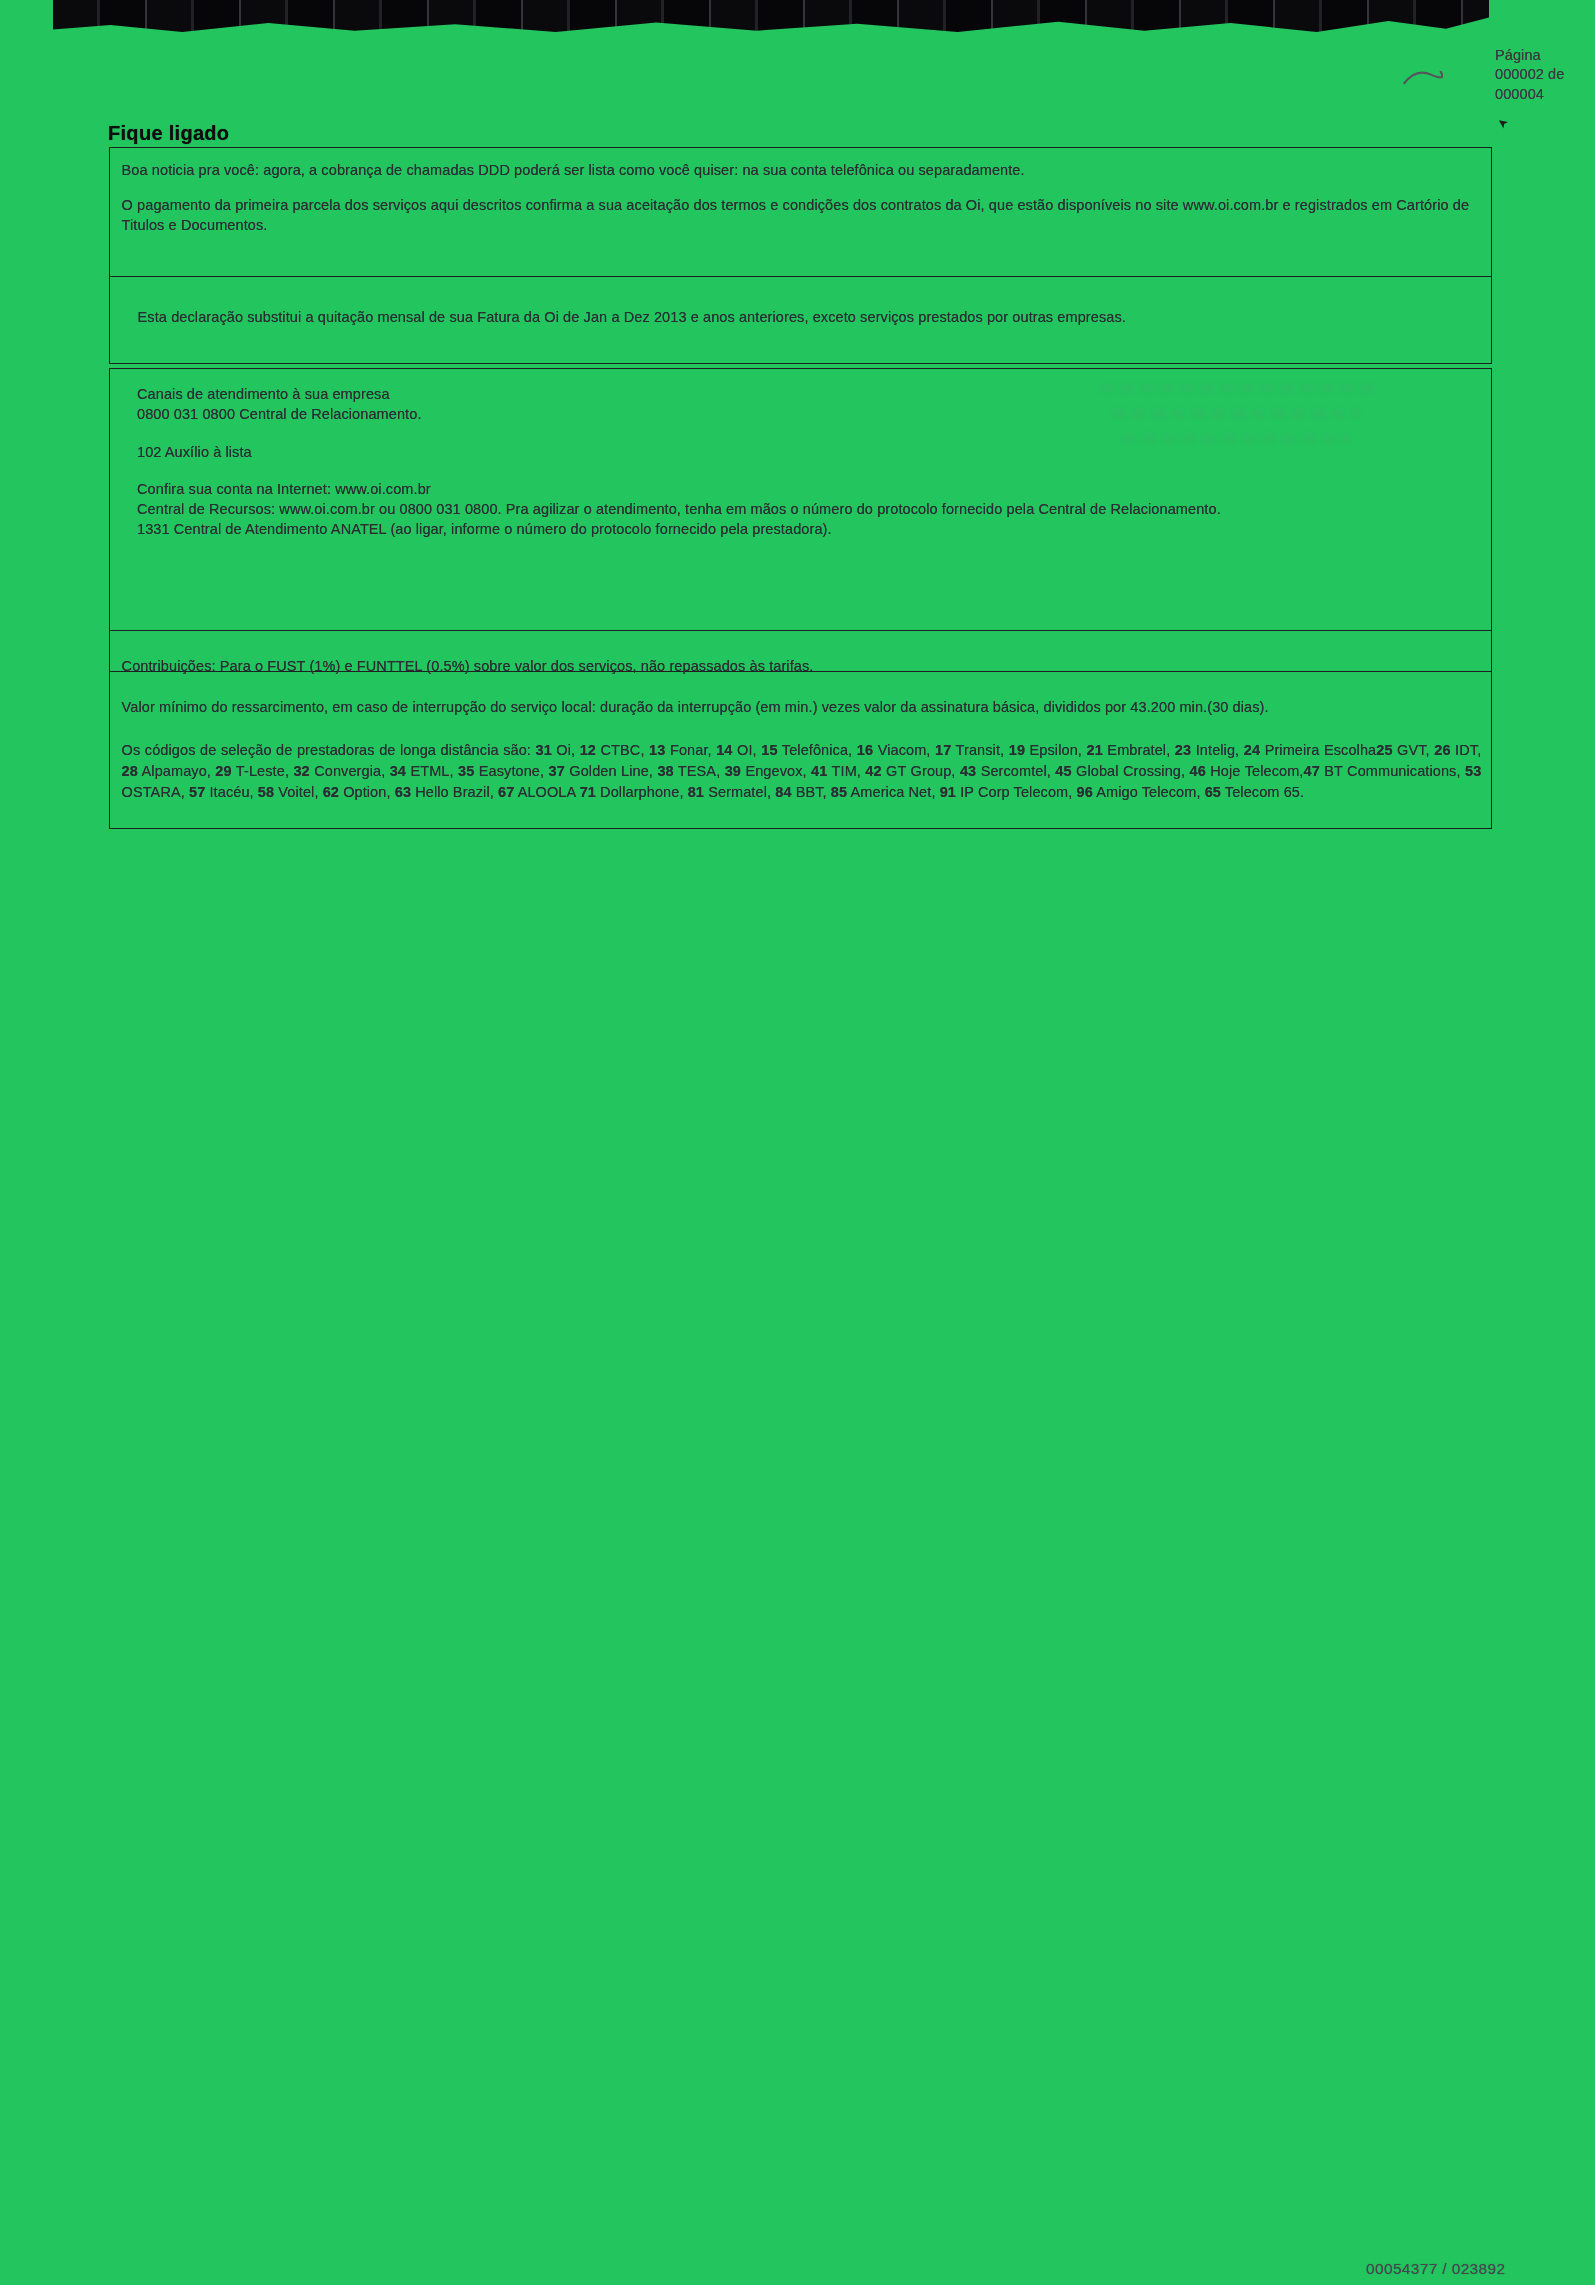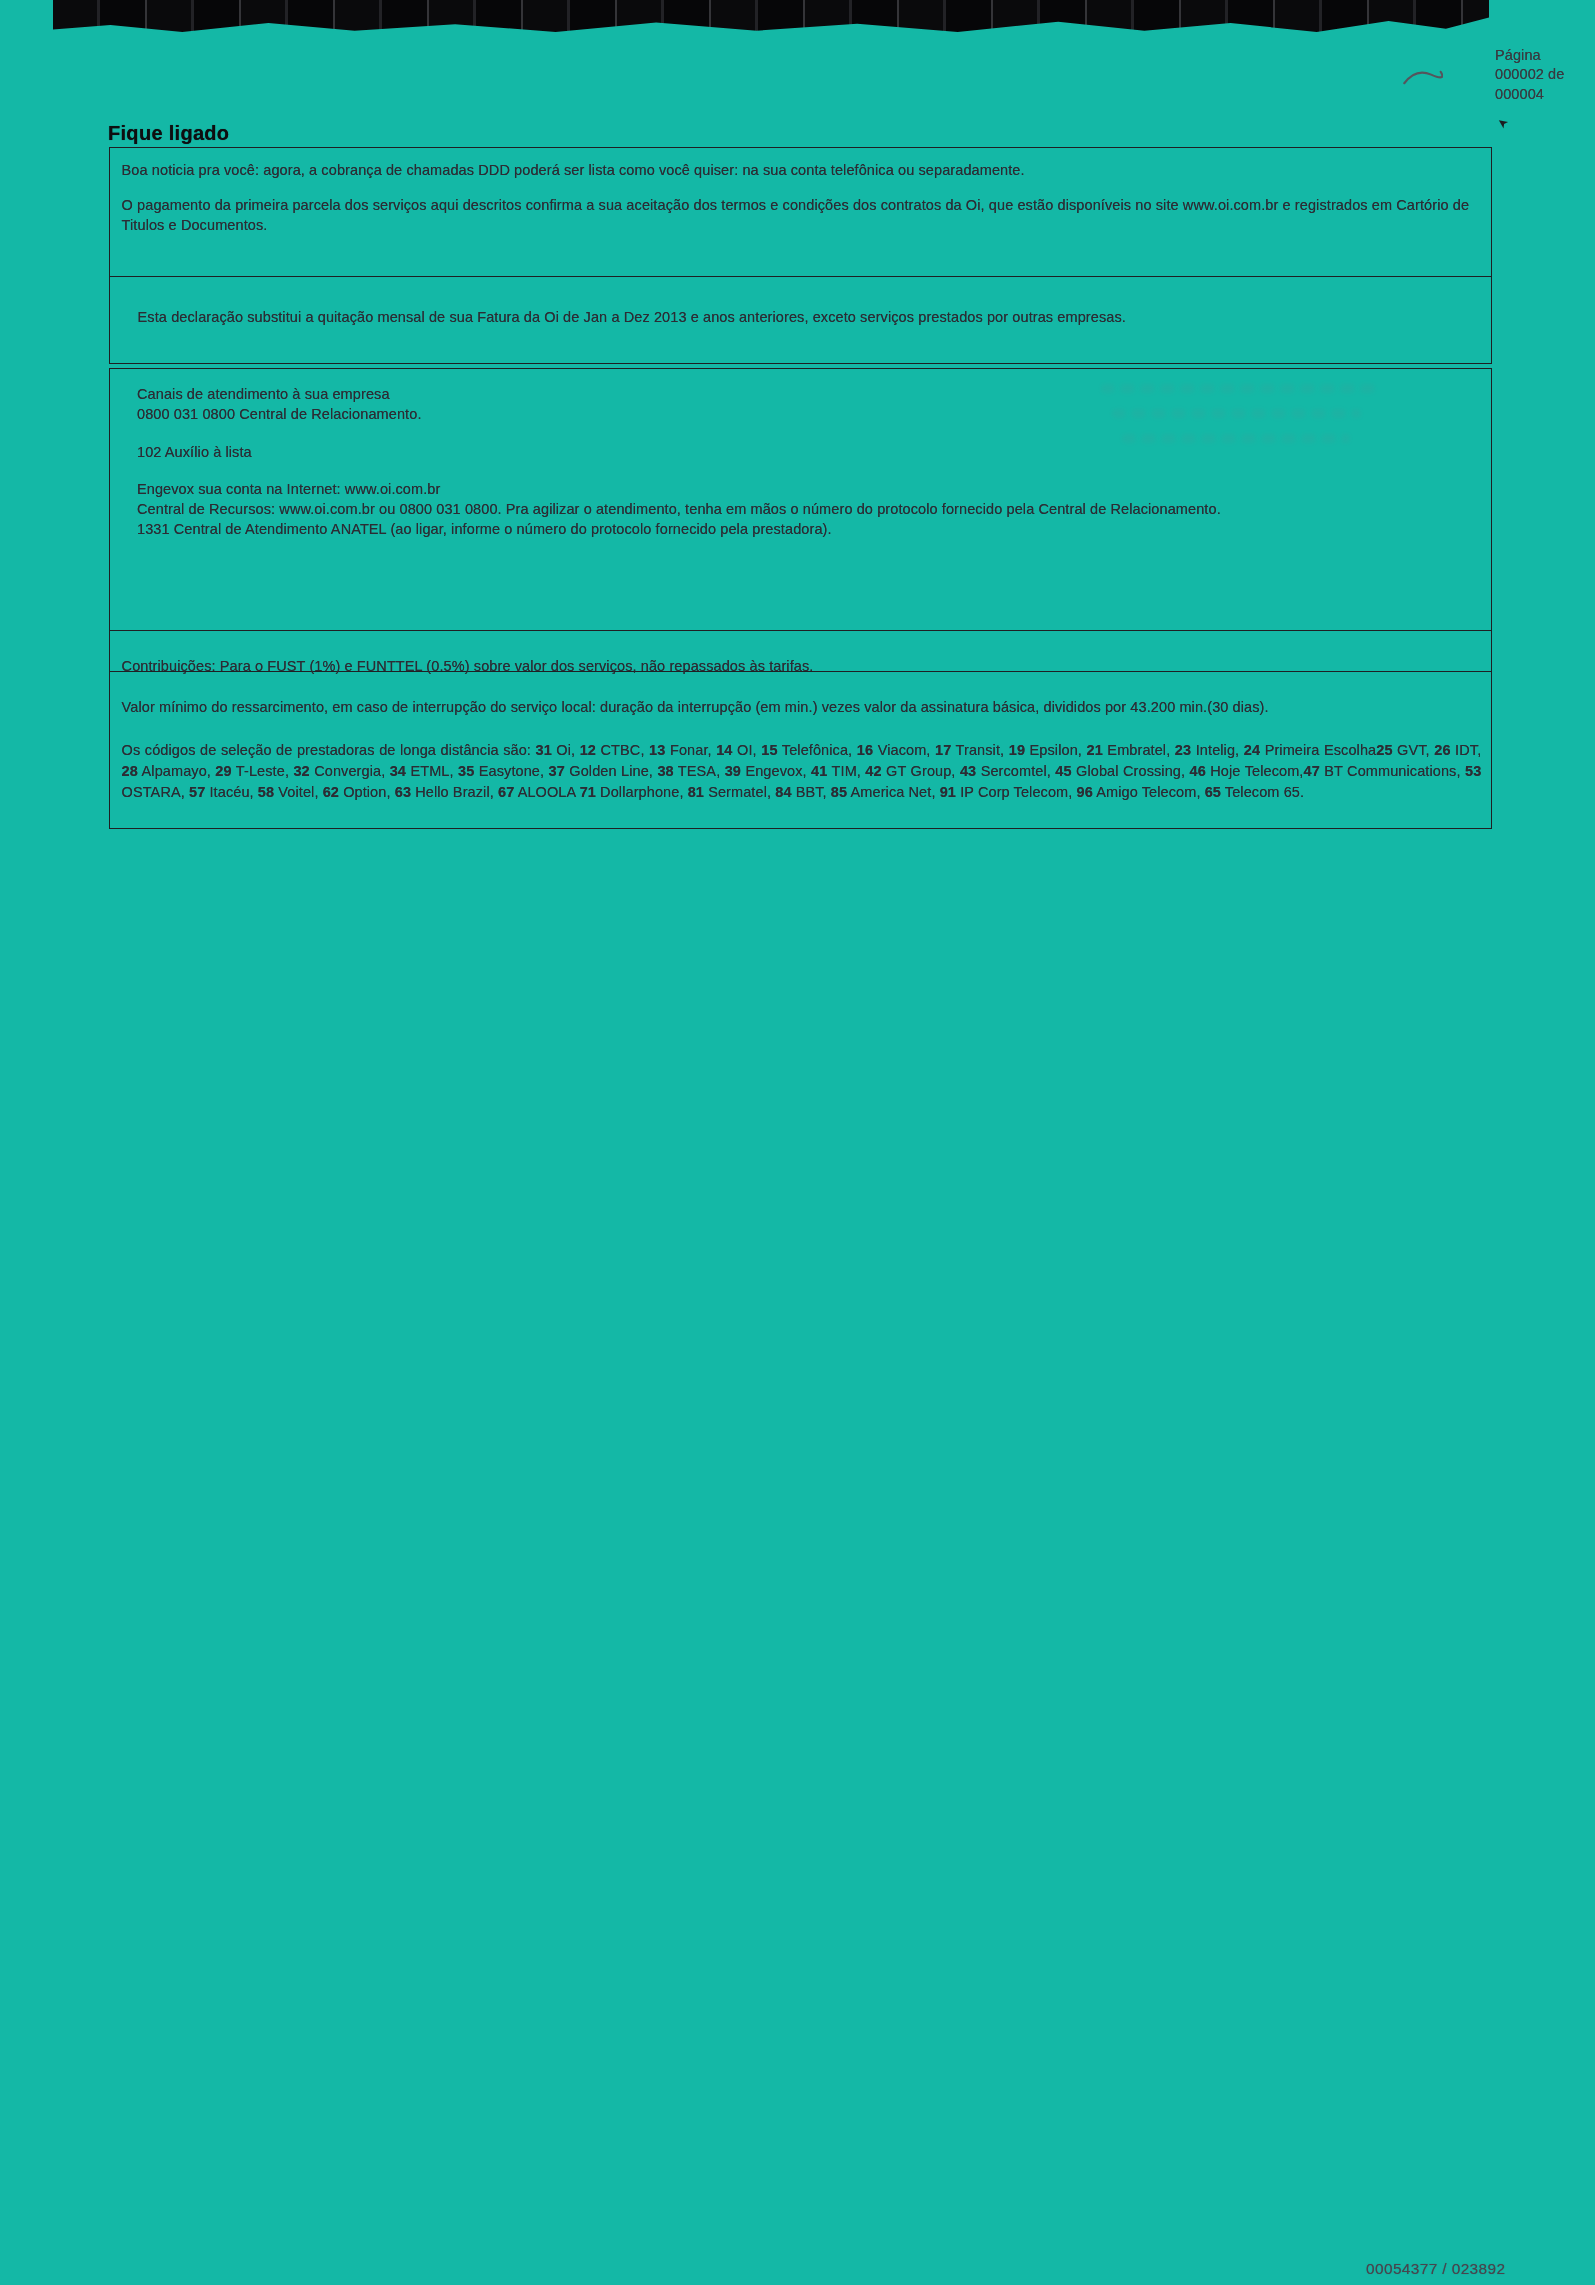--- a/index.html
+++ b/index.html
@@ -1,19 +1,19 @@
 <!DOCTYPE html>
 <html><head>
 <meta charset="utf-8">
 <style>
   html,body{margin:0;padding:0;background:#e8e8e8;}
   .page{
     position:relative;
     width:1595px;height:2285px;
-    background:#14b8a6;
+    background:#22c55e;
     overflow:hidden;
     font-family:"Liberation Sans","DejaVu Sans",sans-serif;
     color:#2c2c34;
   }
   .scan-text{
     text-shadow:0 0 0.6px rgba(44,44,52,.75);
     letter-spacing:0.1px;
   }
   
   .scan-band{
@@ -106,21 +106,21 @@
   </div>
 
   <div class="box box2 scan-text">
     <p style="margin:16px">Esta declaração substitui a quitação mensal de sua Fatura da Oi de Jan a Dez 2013 e anos anteriores, exceto serviços prestados por outras empresas.</p>
   </div>
 
   <div class="box box3 scan-text">
     <div>Canais de atendimento à sua empresa</div>
     <div>0800 031 0800 Central de Relacionamento.</div>
     <div class="contact-gap">102 Auxílio à lista</div>
-    <div class="contact-gap">Engevox sua conta na Internet: www.oi.com.br</div>
+    <div class="contact-gap">Confira sua conta na Internet: www.oi.com.br</div>
     <div>Central de Recursos: www.oi.com.br ou 0800 031 0800. Pra agilizar o atendimento, tenha em mãos o número do protocolo fornecido pela Central de Relacionamento.</div>
     <div>1331 Central de Atendimento ANATEL (ao ligar, informe o número do protocolo fornecido pela prestadora).</div>
   </div>
 
   <div class="ghost ghost1"></div>
   <div class="ghost ghost2"></div>
   <div class="ghost ghost3"></div>
 
   <div class="box box4 scan-text">
     <p>Contribuições: Para o FUST (1%) e FUNTTEL (0.5%) sobre valor dos serviços, não repassados às tarifas.</p>

